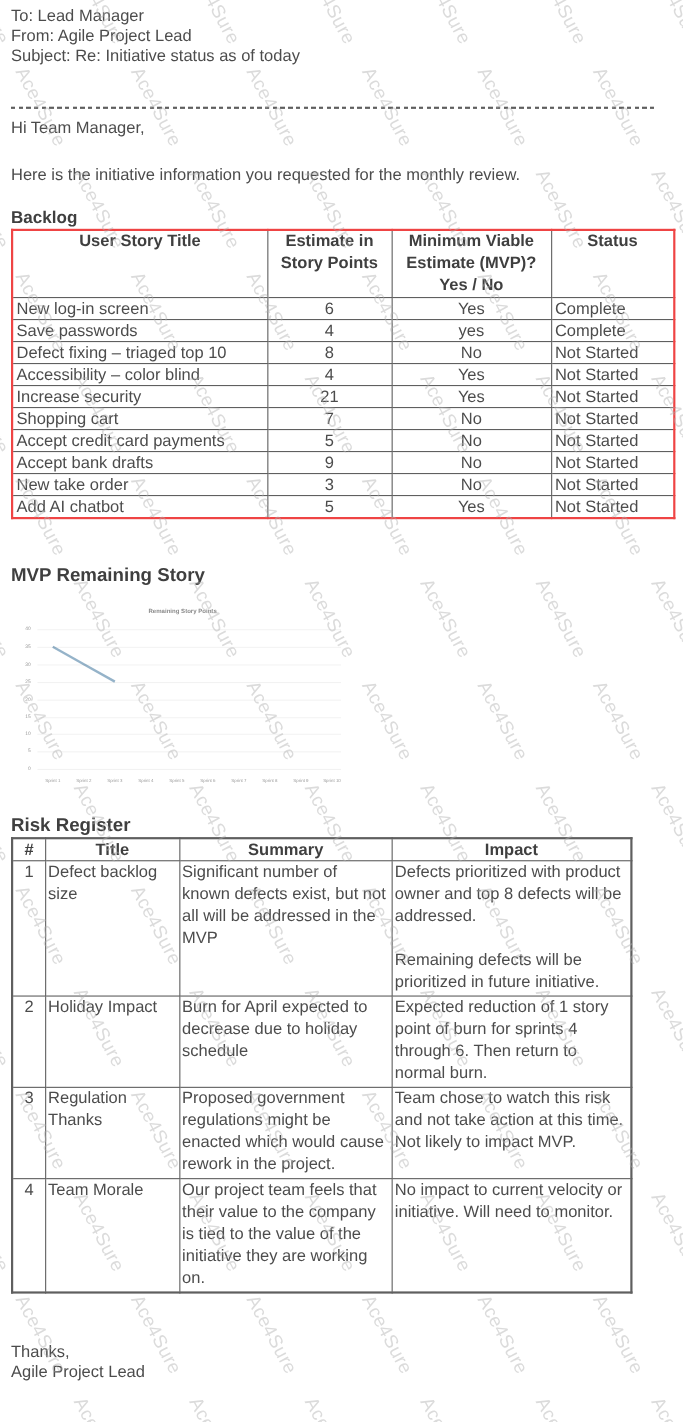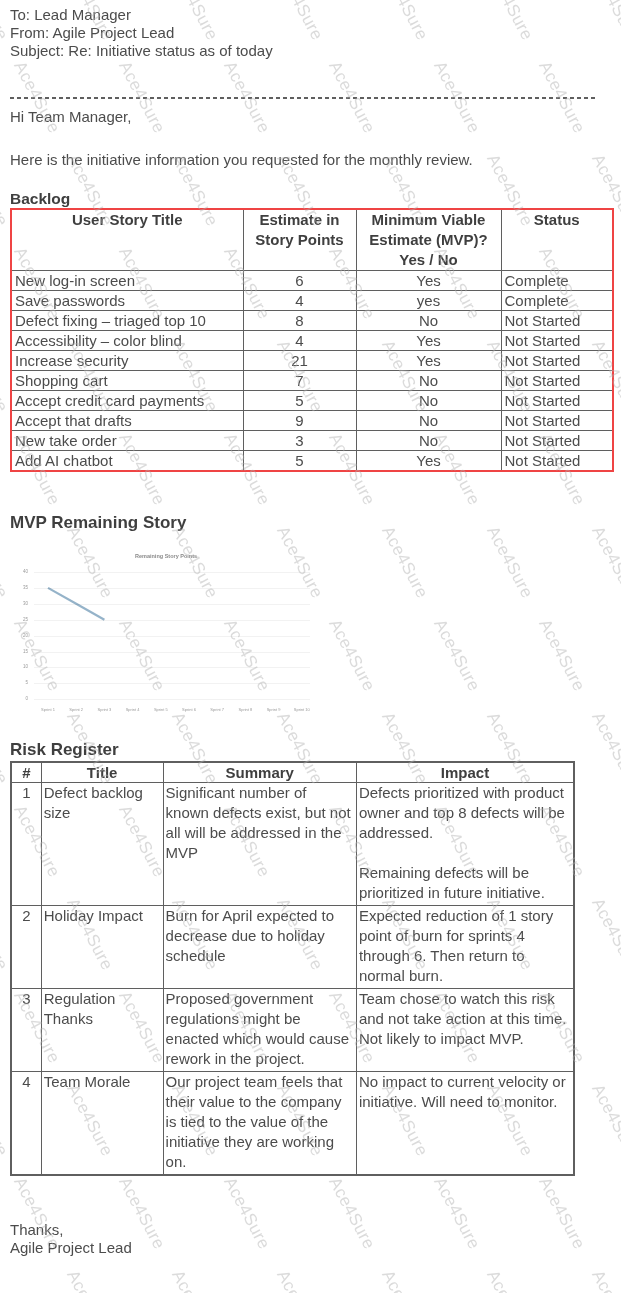--- a/index.html
+++ b/index.html
@@ -233,21 +233,21 @@
           <td class="mid">No</td>
           <td>Not Started</td>
         </tr>
       <tr>
           <td>Accept credit card payments</td>
           <td class="num">5</td>
           <td class="mid">No</td>
           <td>Not Started</td>
         </tr>
       <tr>
-          <td>Accept that drafts</td>
+          <td>Accept bank drafts</td>
           <td class="num">9</td>
           <td class="mid">No</td>
           <td>Not Started</td>
         </tr>
       <tr>
           <td>New take order</td>
           <td class="num">3</td>
           <td class="mid">No</td>
           <td>Not Started</td>
         </tr>

